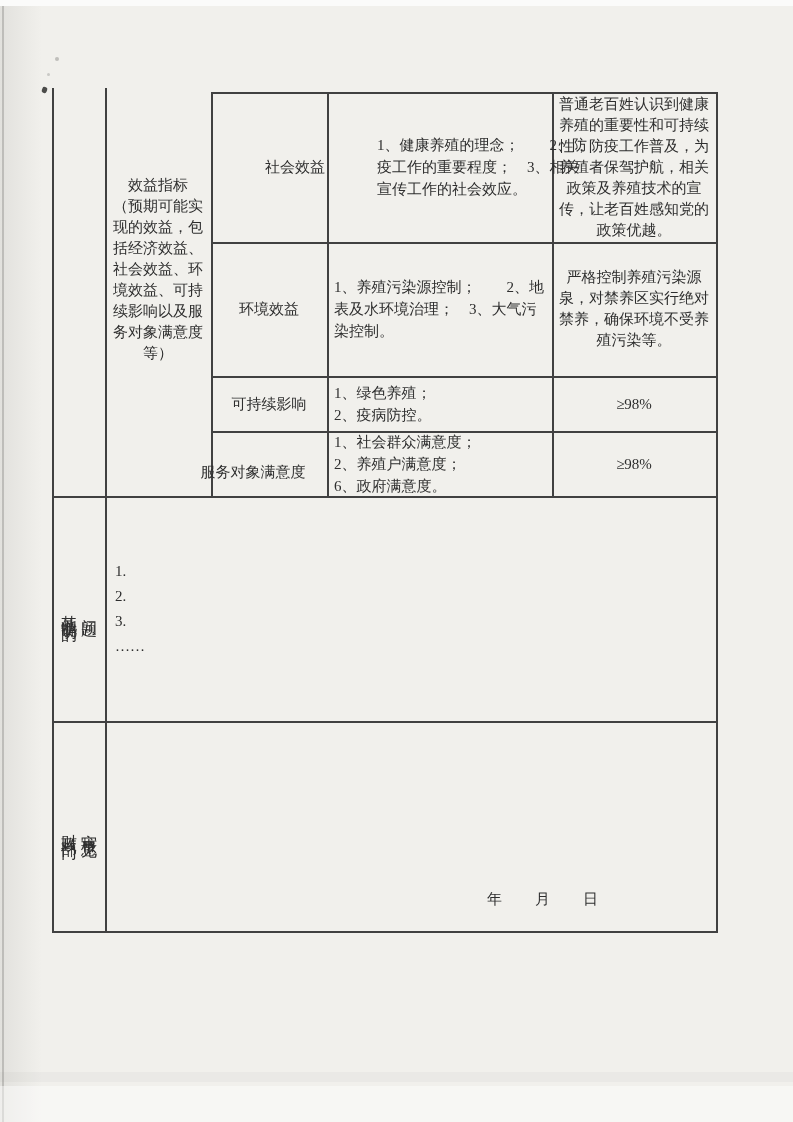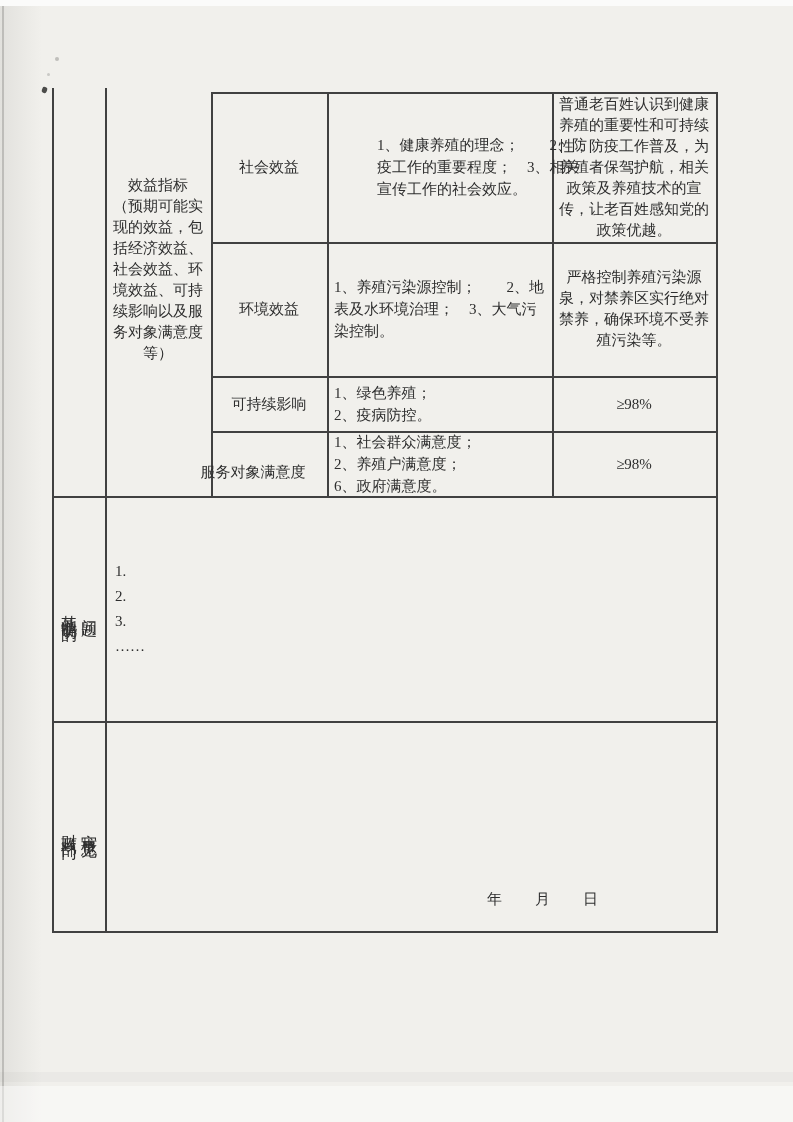--- a/index.html
+++ b/index.html
@@ -80,21 +80,21 @@
 （预期可能实
 现的效益，包
 括经济效益、
 社会效益、环
 境效益、可持
 续影响以及服
 务对象满意度
 等）</span>
   </div>
 
-  <div class="cell center" style="left:213px;top:94px;width:112px;height:146px;">
+  <div class="cell center" style="left:213px;top:94px;width:112px;height:146px;justify-content:flex-end;">
     <span>社会效益</span>
   </div>
   <div class="cell left content-cell" style="left:330px;top:94px;width:220px;height:146px;margin-left:43px;">
     <span class="pre">1、健康养殖的理念；　　2、防
 疫工作的重要程度；　3、相关
 宣传工作的社会效应。</span>
   </div>
   <div class="cell center target-cell" style="left:554px;top:94px;width:160px;height:146px;">
     <span class="pre">普通老百姓认识到健康
 养殖的重要性和可持续

